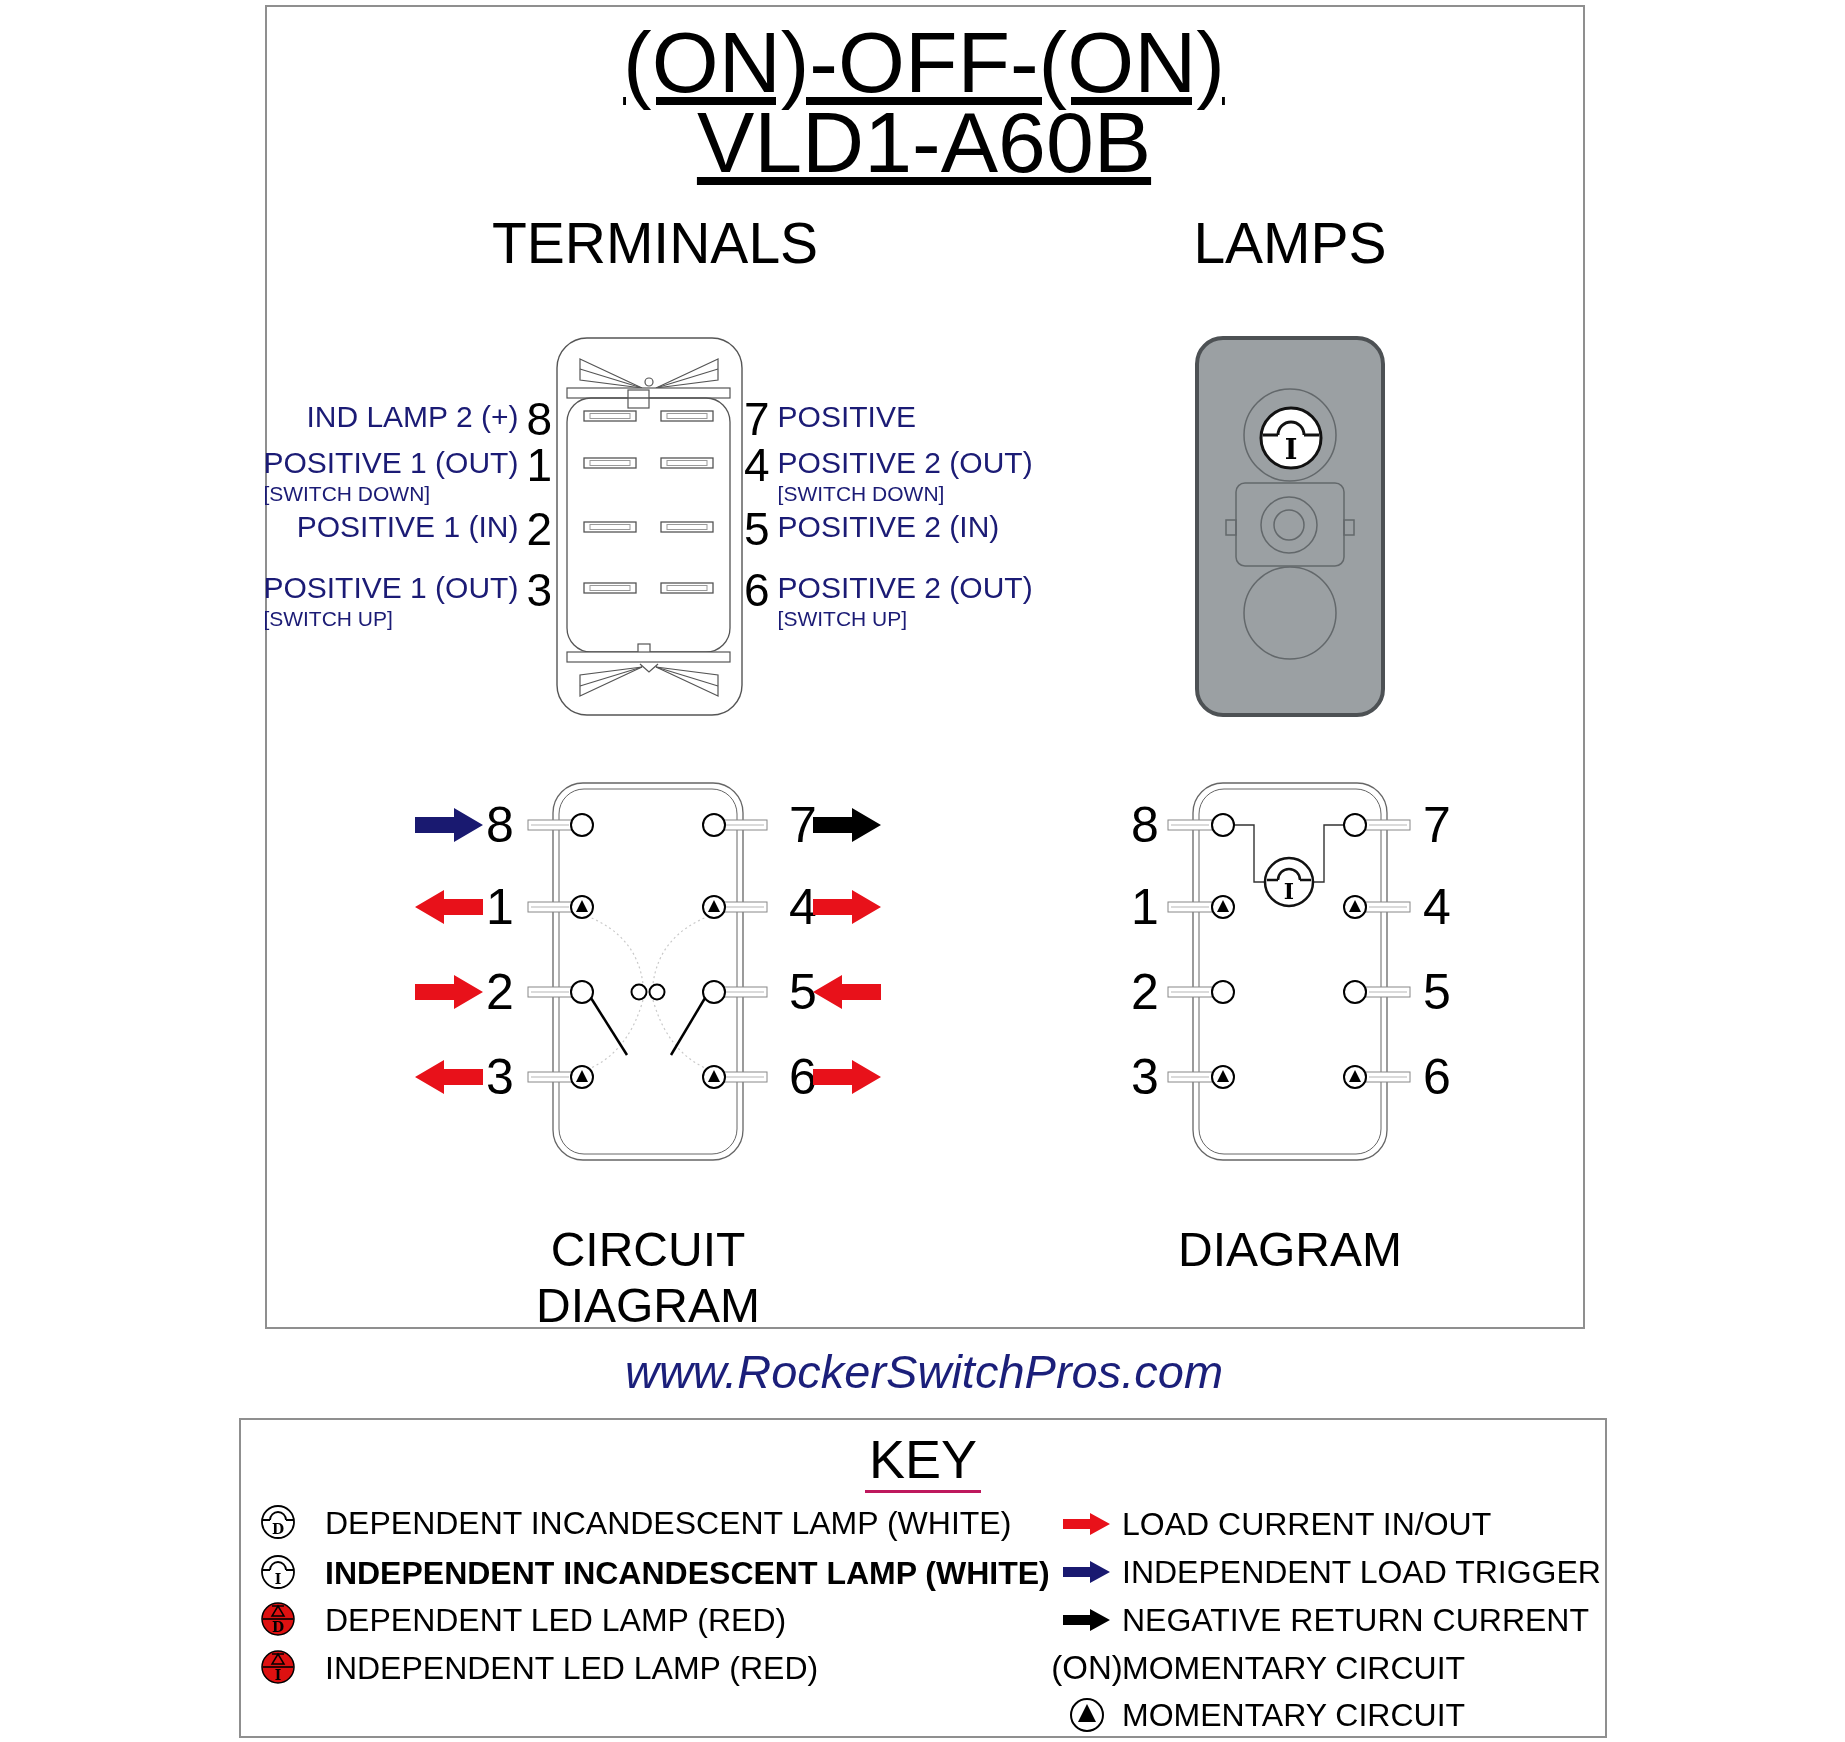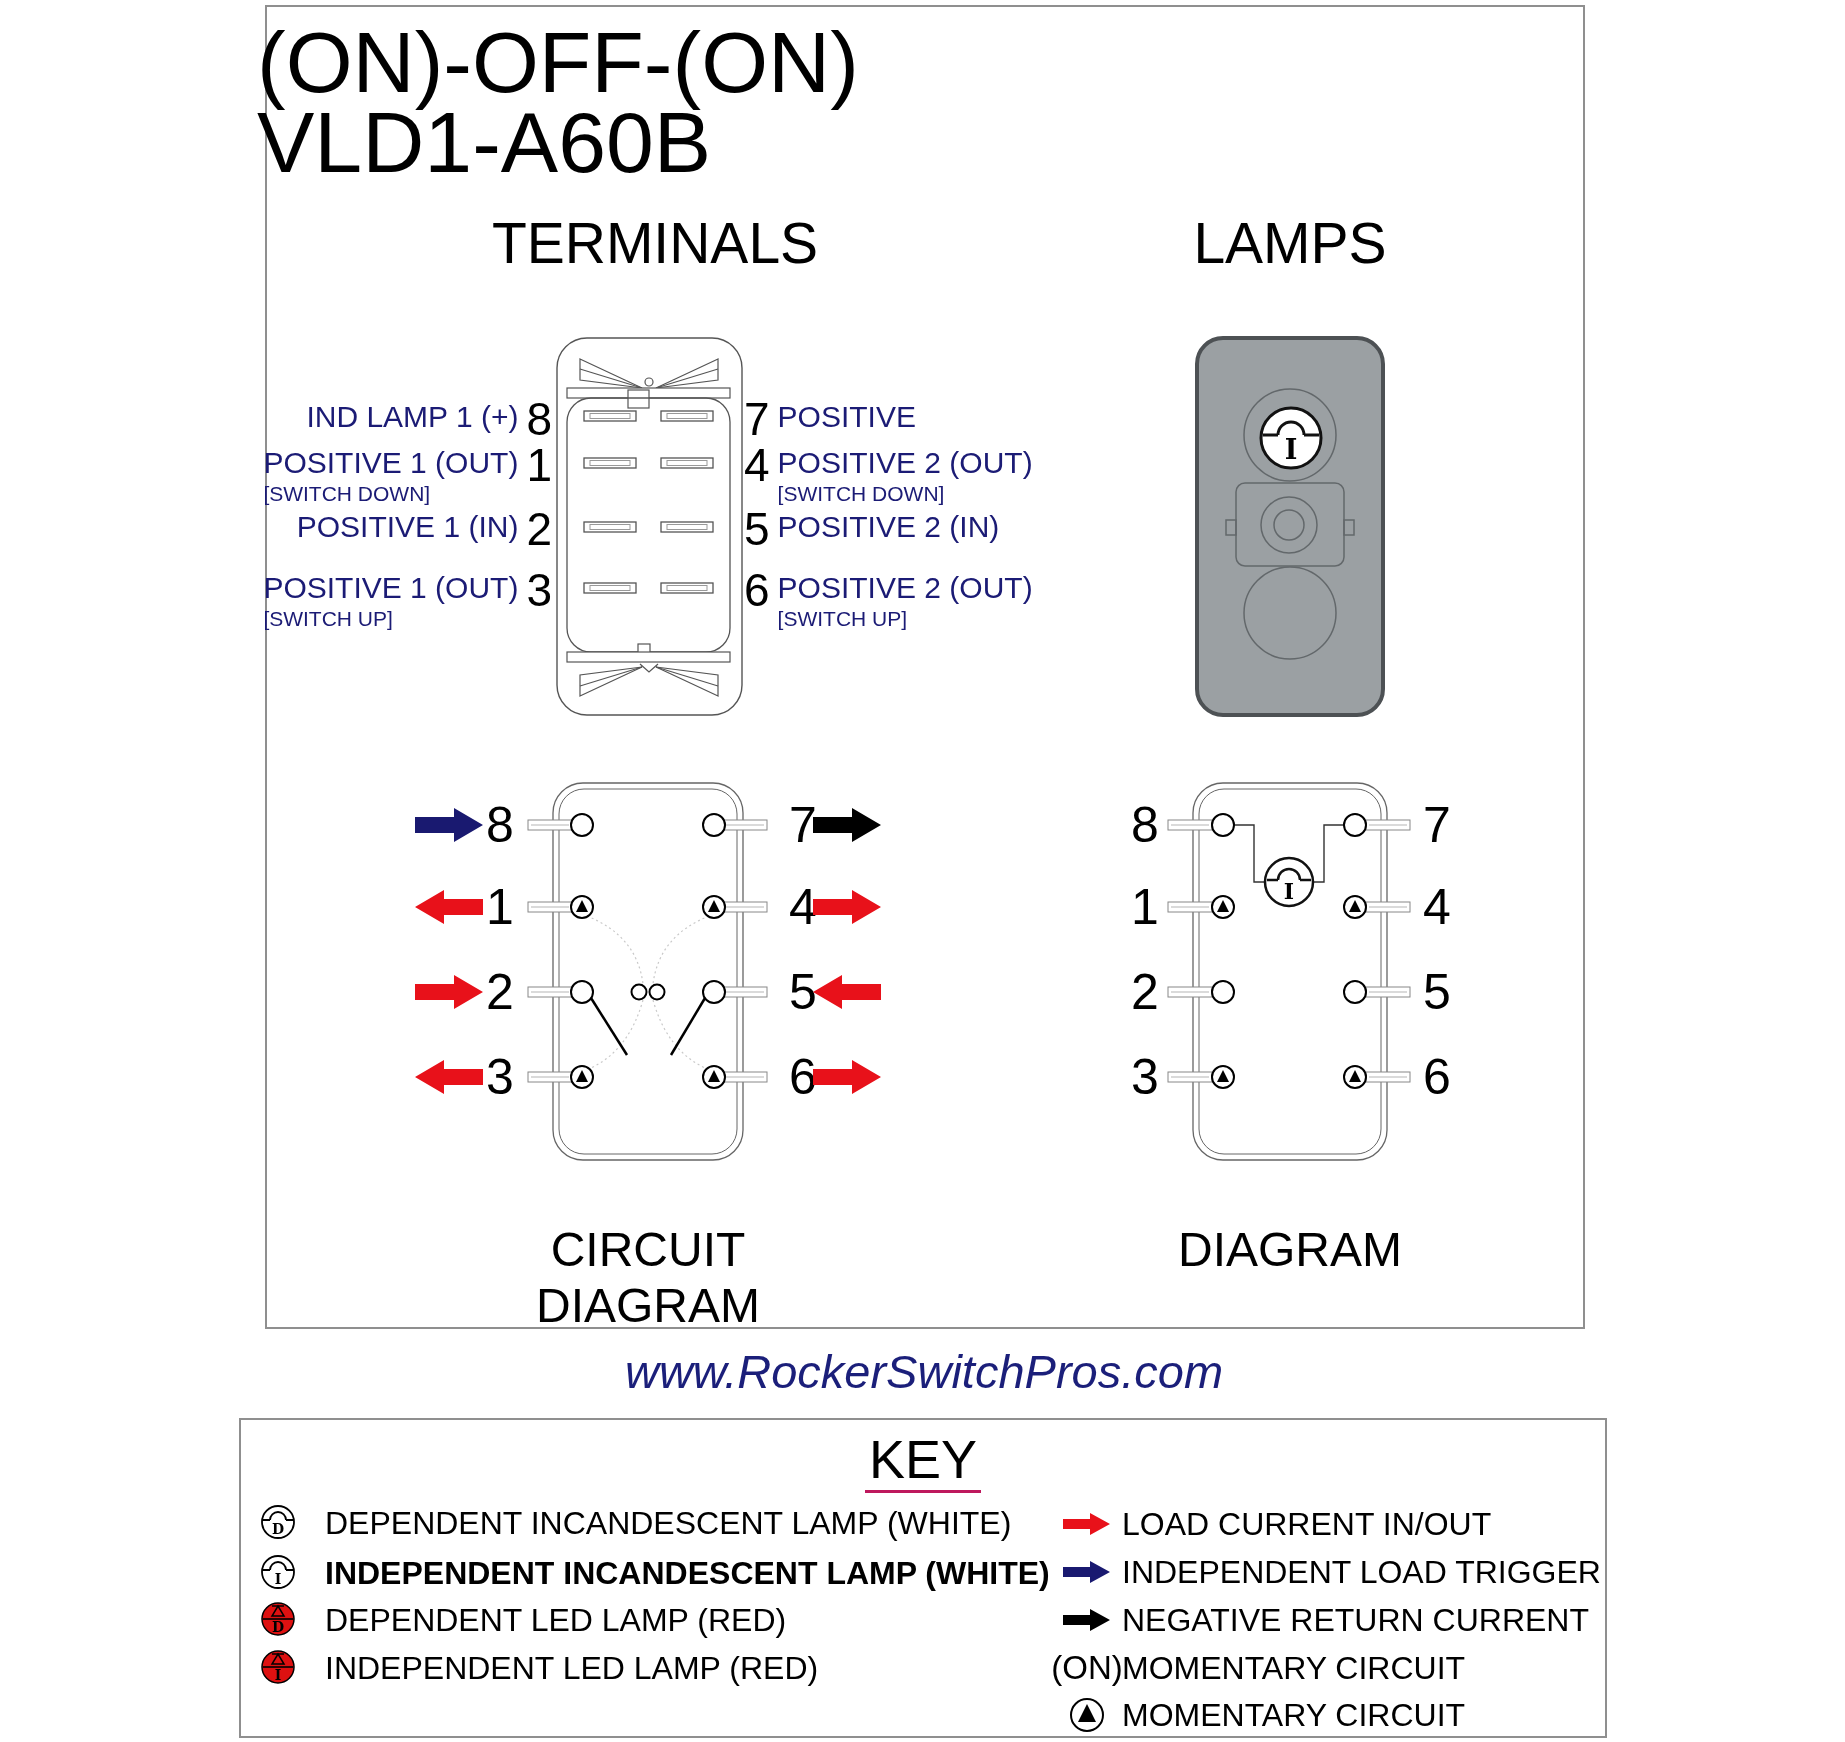--- a/index.html
+++ b/index.html
@@ -15,21 +15,21 @@
   }
   *{margin:0;padding:0;box-sizing:border-box;}
   html,body{background:#fff;}
   body{
     width:1845px;height:1742px;position:relative;
     font-family:"Liberation Sans", sans-serif;color:#000;overflow:hidden;
   }
   .abs{position:absolute;}
   .box{border:2px solid var(--box-border,#8f8f8f);background:#fff;}
   
-  .main-title{left:257px;top:22px;width:1318px;text-align:left;font-size:86px;line-height:80px;}
+  .main-title{left:265px;top:22px;width:1318px;text-align:center;font-size:86px;line-height:80px;text-decoration:underline;}
   .section-title{top:212px;width:550px;text-align:center;font-size:57px;line-height:62px;}
   
   .trow{position:absolute;display:flex;align-items:flex-start;gap:8px;}
   .trow.left{left:228px;width:324px;justify-content:flex-end;}
   .trow.right{left:744px;}
   .tlabels{display:flex;flex-direction:column;}
   .tmain{font-size:30px;line-height:38px;color:var(--label-navy,#1b1b75);white-space:nowrap;}
   .tsub{font-size:21px;line-height:25px;color:var(--label-navy,#1b1b75);margin-top:-1px;white-space:nowrap;}
   .tnum{font-size:46px;line-height:42px;color:#000;}
   
@@ -60,21 +60,21 @@
 <div class="abs main-title">
   <div>(ON)-OFF-(ON)</div>
   <div>VLD1-A60B</div>
 </div>
 
 <div class="abs section-title" style="left:380px;">TERMINALS</div>
 <div class="abs section-title" style="left:1015px;">LAMPS</div>
 
 <div class="trow left" style="top:398px">
   <div class="tlabels">
-      <div class="tmain">IND LAMP 1 (+)</div>
+      <div class="tmain">IND LAMP 2 (+)</div>
     </div>
   <div class="tnum">8</div>
 </div>
 <div class="trow left" style="top:444px">
   <div class="tlabels">
     <div class="tmain">POSITIVE 1 (OUT)</div>
     <div class="tsub">[SWITCH DOWN]</div>
   </div>
   <div class="tnum">1</div>
 </div>

